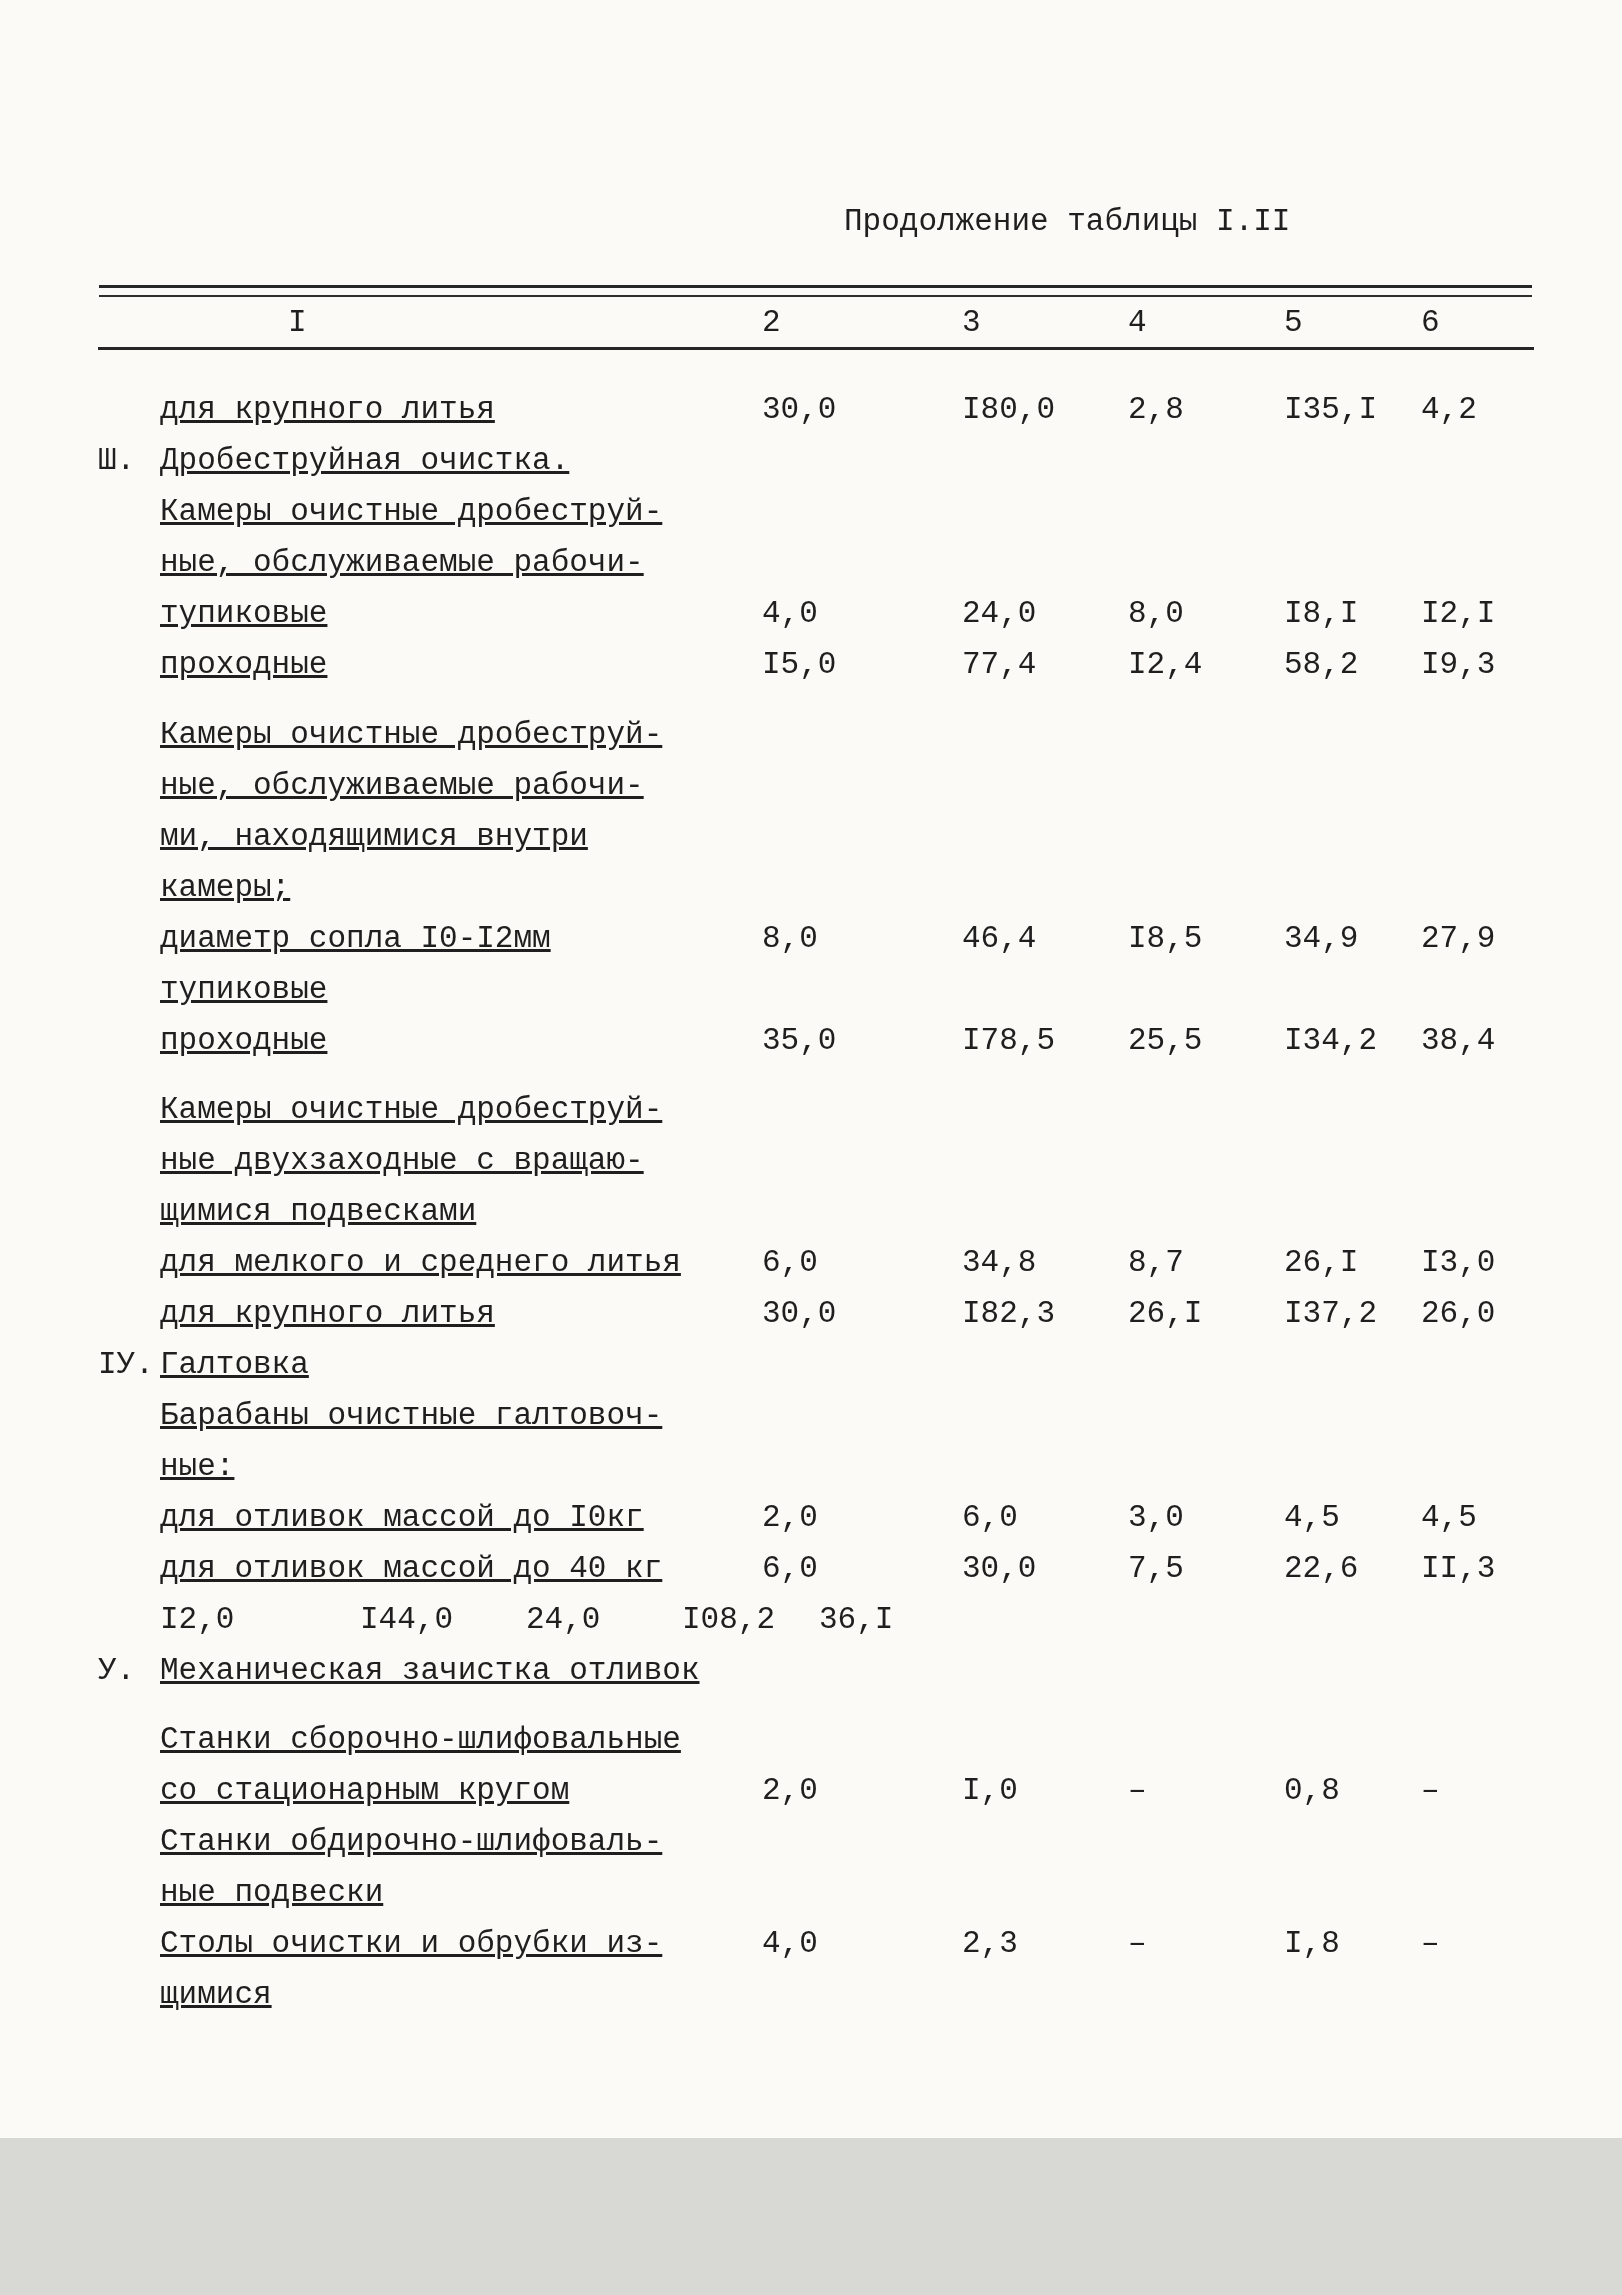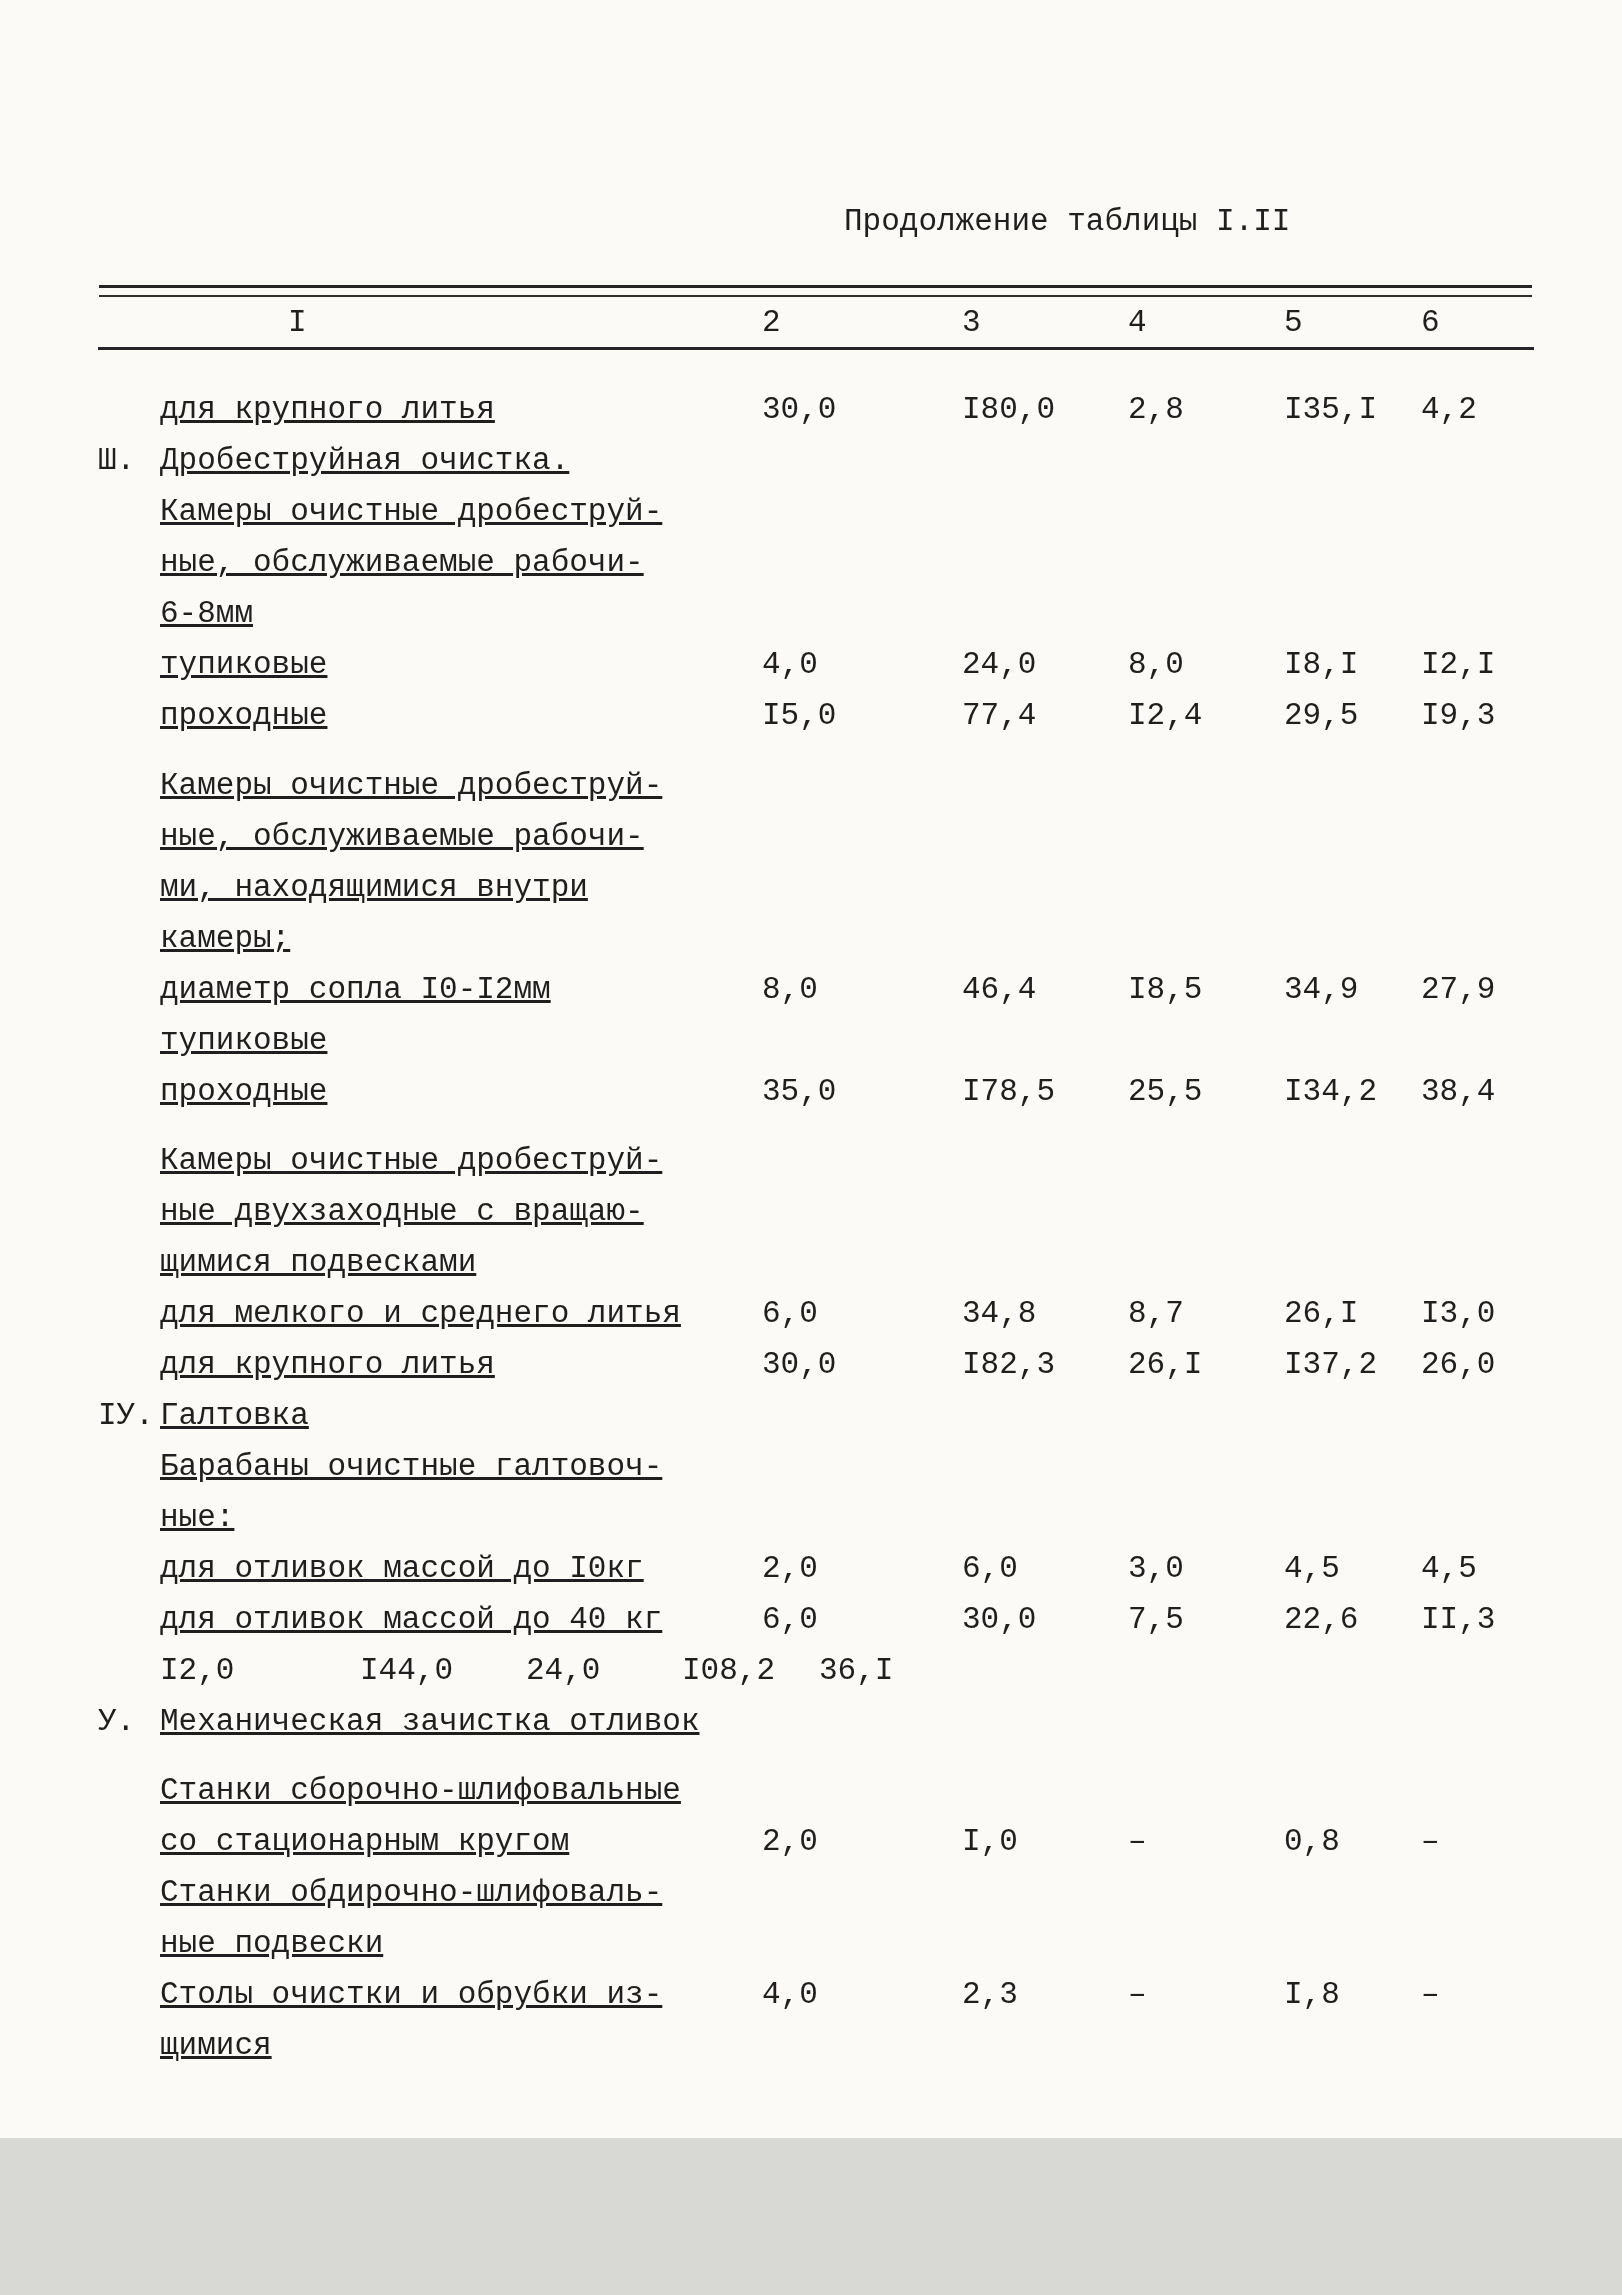--- a/index.html
+++ b/index.html
@@ -97,21 +97,20 @@
         <div class="val v4">2,8</div>
         <div class="val v5">I35,I</div>
         <div class="val v6">4,2</div>
       </div>
       <div class="row">
         <div class="sec">Ш.</div>
         <div class="lab">
           <div class="line">Дробеструйная очистка.</div>
           <div class="line">Камеры очистные дробеструй-</div>
           <div class="line">ные, обслуживаемые рабочи-</div>
-          <div class="line">6-8мм</div>
         </div>
         <div class="val v2"></div>
         <div class="val v3"></div>
         <div class="val v4"></div>
         <div class="val v5"></div>
         <div class="val v6"></div>
       </div>
       <div class="row">
         <div class="sec"></div>
         <div class="lab">
@@ -124,21 +123,21 @@
         <div class="val v6">I2,I</div>
       </div>
       <div class="row">
         <div class="sec"></div>
         <div class="lab">
           <div class="line">проходные</div>
         </div>
         <div class="val v2">I5,0</div>
         <div class="val v3">77,4</div>
         <div class="val v4">I2,4</div>
-        <div class="val v5">29,5</div>
+        <div class="val v5">58,2</div>
         <div class="val v6">I9,3</div>
       </div>
       <div class="row gap">
         <div class="sec"></div>
         <div class="lab">
           <div class="line">Камеры очистные дробеструй-</div>
           <div class="line">ные, обслуживаемые рабочи-</div>
           <div class="line">ми, находящимися внутри</div>
           <div class="line">камеры;</div>
         </div>

